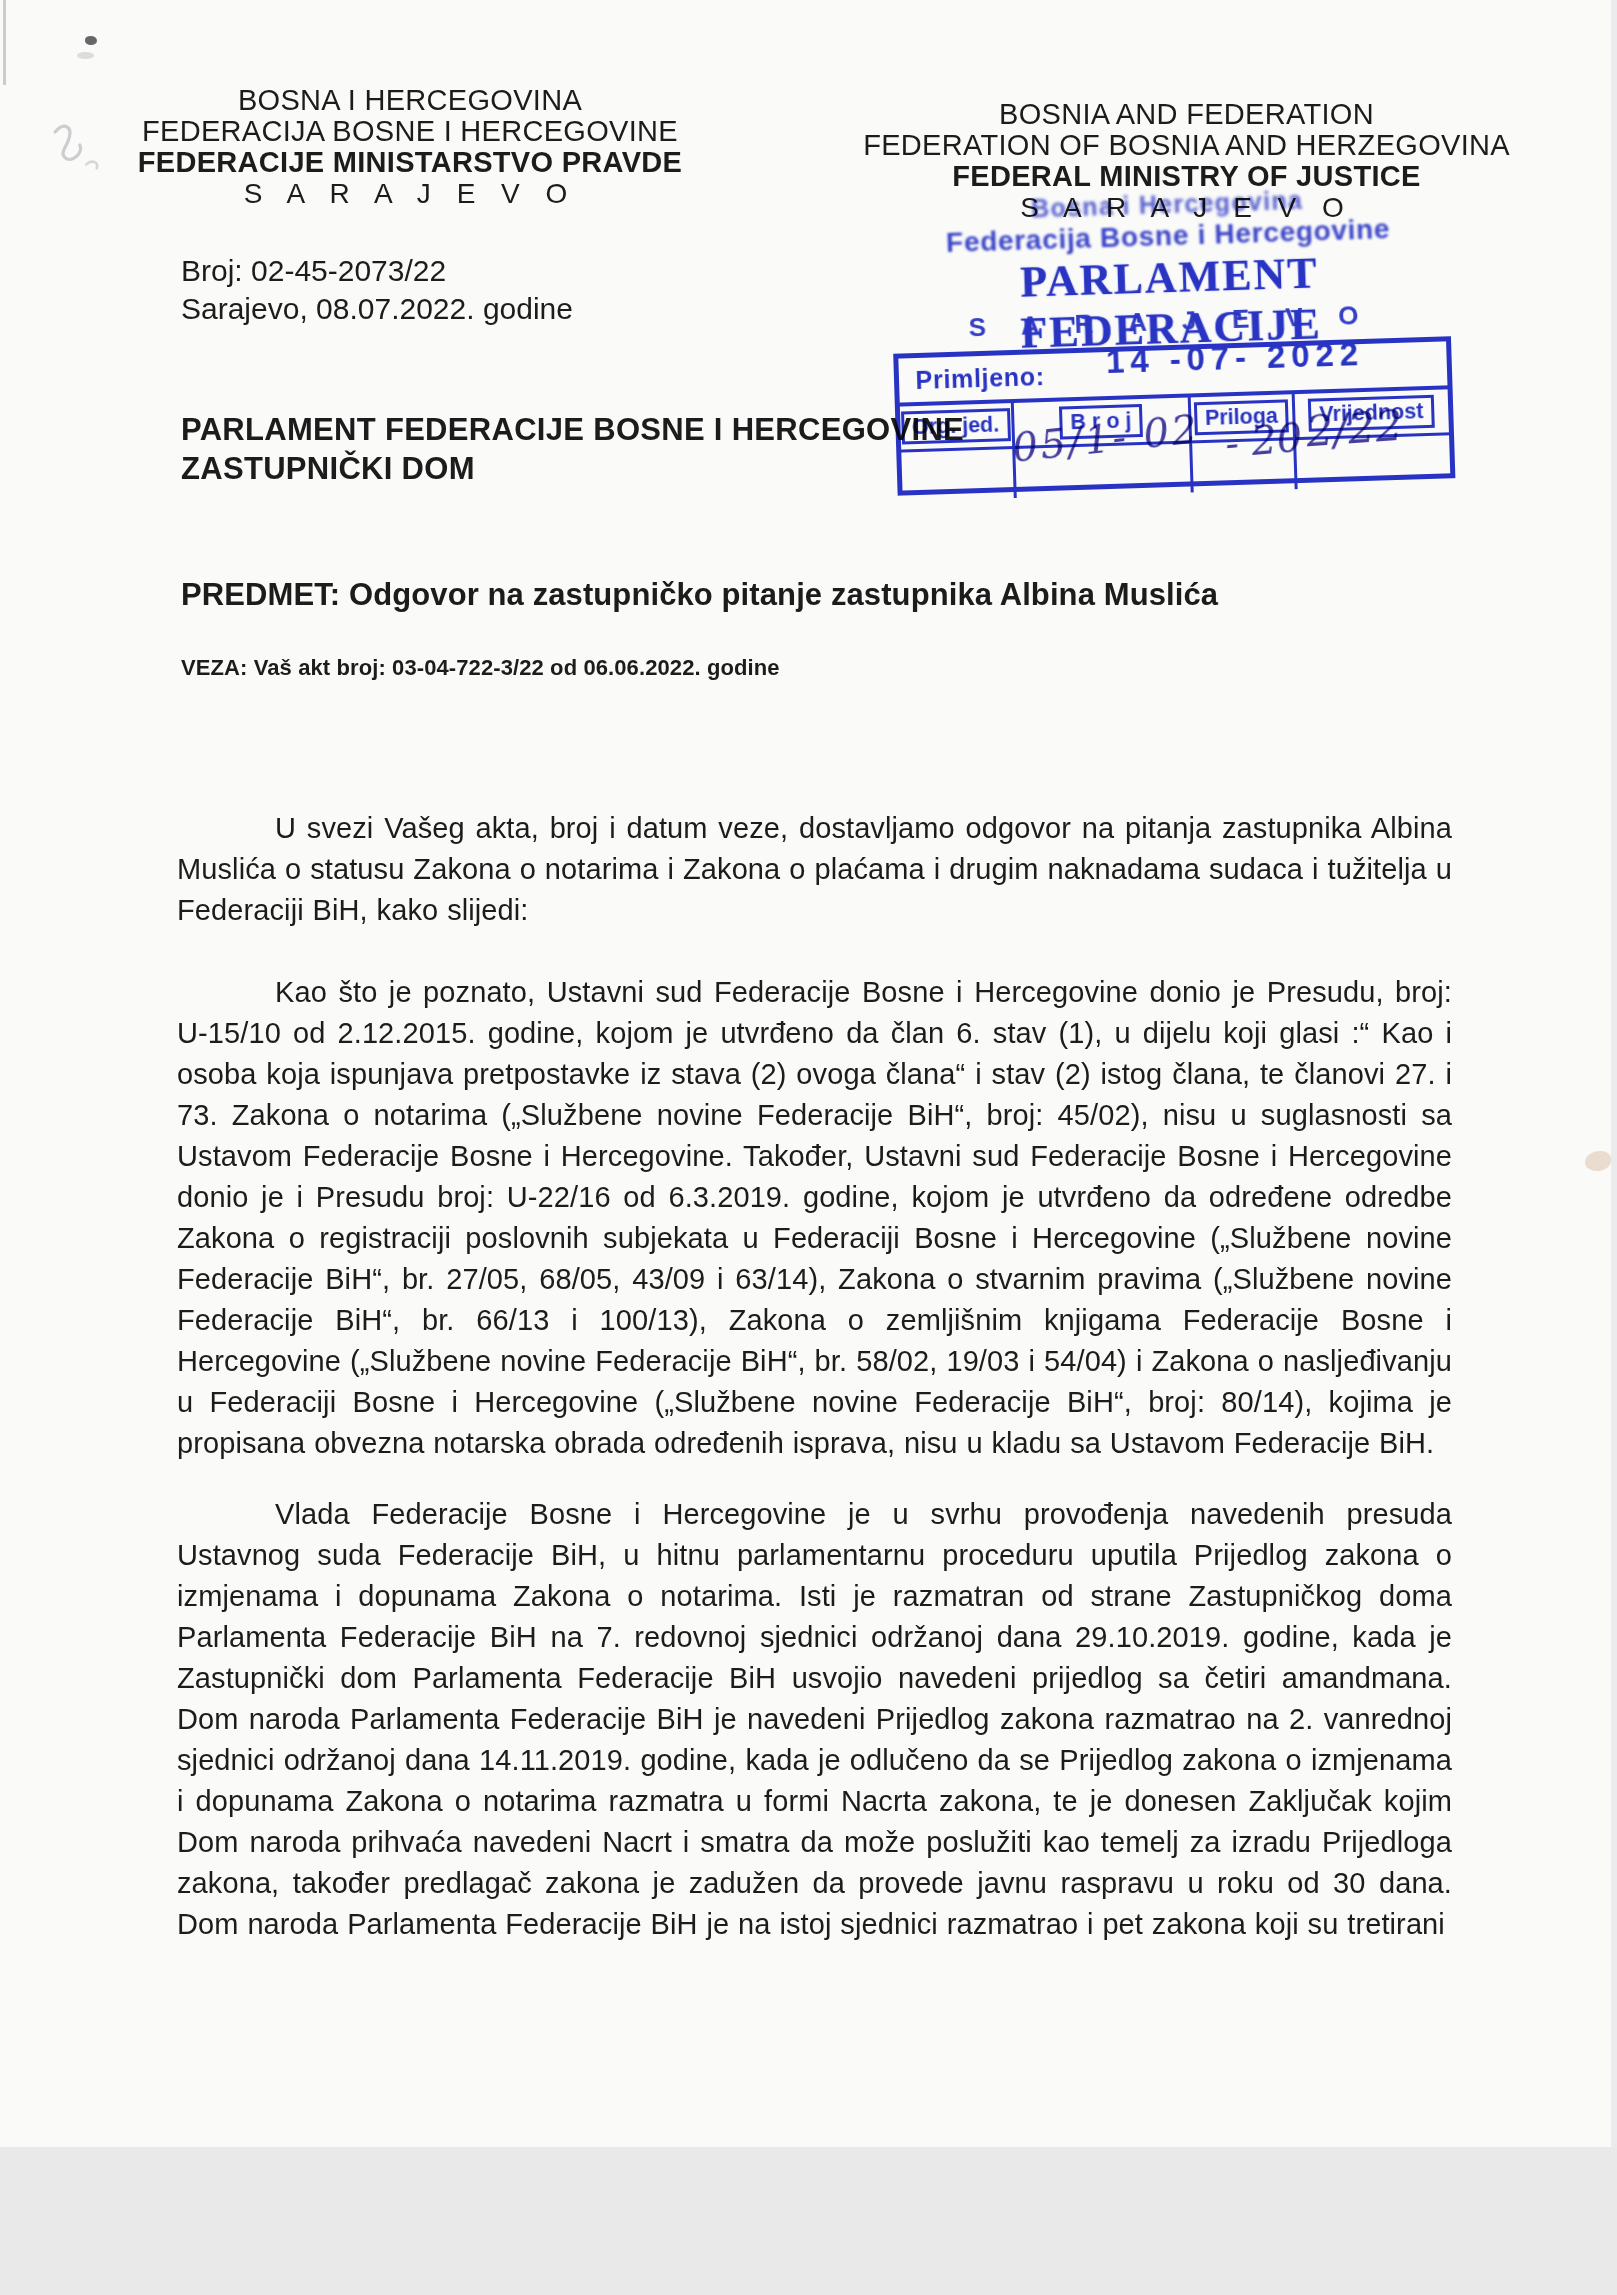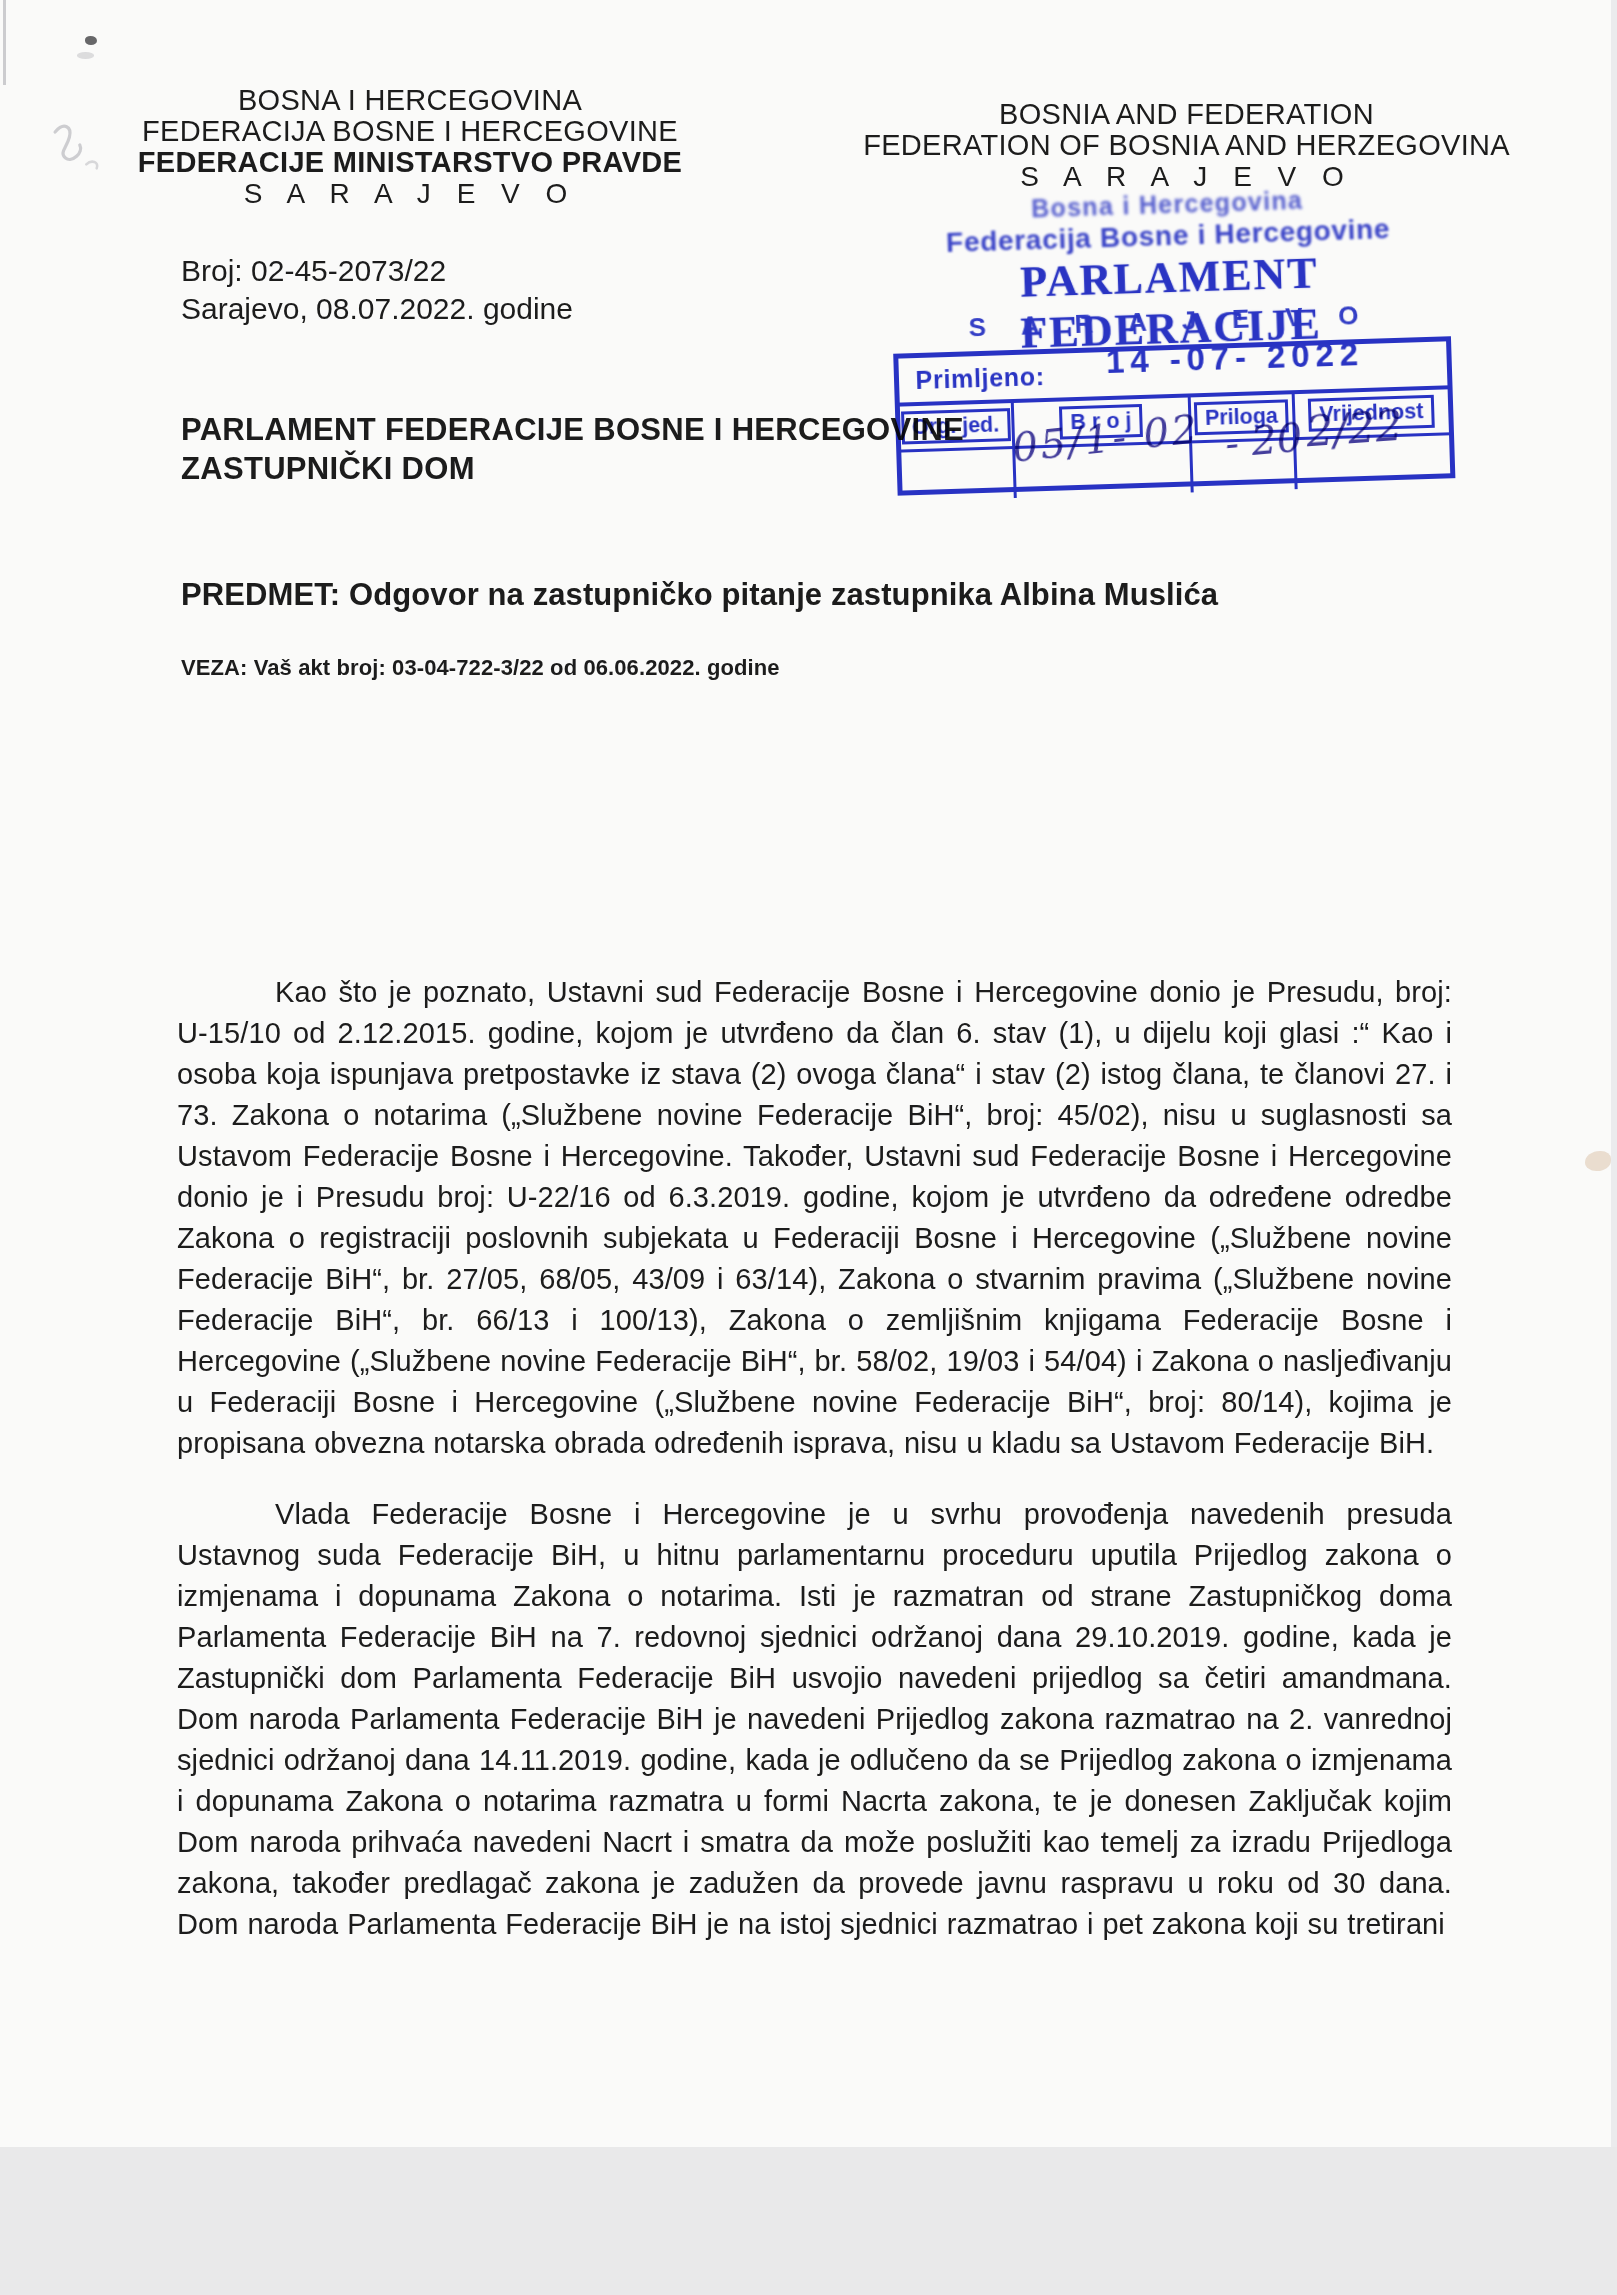--- a/index.html
+++ b/index.html
@@ -90,36 +90,38 @@
   <div class="hdr hdr-left">
     <div>BOSNA I HERCEGOVINA</div>
     <div>FEDERACIJA BOSNE I HERCEGOVINE</div>
     <div class="b">FEDERACIJE MINISTARSTVO PRAVDE</div>
     <div class="spaced">S A R A J E V O</div>
   </div>
 
   <div class="hdr hdr-right">
     <div>BOSNIA AND FEDERATION</div>
     <div>FEDERATION OF BOSNIA AND HERZEGOVINA</div>
+    <div class="b">FEDERAL MINISTRY OF JUSTICE</div>
     <div class="spaced">S A R A J E V O</div>
   </div>
 
   <div class="refblock">
     <div>Broj: 02-45-2073/22</div>
     <div>Sarajevo, 08.07.2022. godine</div>
   </div>
 
   <div class="addressee">
     <div>PARLAMENT FEDERACIJE BOSNE I HERCEGOVINE</div>
     <div>ZASTUPNIČKI DOM</div>
   </div>
 
   <div class="subject">PREDMET: Odgovor na zastupničko pitanje zastupnika Albina Muslića</div>
   <div class="reference">VEZA: Vaš akt broj: 03-04-722-3/22 od 06.06.2022. godine</div>
 
+  <div class="bodytext p1">U svezi Vašeg akta, broj i datum veze, dostavljamo odgovor na pitanja zastupnika Albina Muslića o statusu Zakona o notarima i Zakona o plaćama i drugim naknadama sudaca i tužitelja u Federaciji BiH, kako slijedi:</div>
   <div class="bodytext p2">Kao što je poznato, Ustavni sud Federacije Bosne i Hercegovine donio je Presudu, broj: U-15/10 od  2.12.2015. godine, kojom je utvrđeno da član 6. stav  (1), u dijelu koji glasi :“ Kao i osoba koja ispunjava pretpostavke iz stava (2) ovoga člana“ i stav (2) istog člana, te članovi 27. i 73. Zakona o notarima („Službene novine Federacije BiH“, broj: 45/02), nisu u suglasnosti sa Ustavom Federacije Bosne i Hercegovine. Također, Ustavni sud Federacije Bosne i Hercegovine donio je i Presudu broj: U-22/16 od 6.3.2019. godine, kojom je utvrđeno da određene odredbe Zakona o registraciji poslovnih subjekata u Federaciji Bosne i Hercegovine („Službene novine Federacije BiH“, br. 27/05, 68/05, 43/09 i 63/14), Zakona o stvarnim pravima („Službene novine Federacije BiH“, br. 66/13 i 100/13), Zakona o zemljišnim knjigama Federacije Bosne i Hercegovine („Službene novine Federacije BiH“, br.  58/02, 19/03 i 54/04) i Zakona o nasljeđivanju u Federaciji Bosne i Hercegovine („Službene novine Federacije BiH“, broj: 80/14), kojima je propisana obvezna notarska obrada određenih isprava, nisu u kladu sa Ustavom Federacije BiH.</div>
   <div class="bodytext p3">Vlada Federacije Bosne i Hercegovine je u svrhu provođenja navedenih presuda Ustavnog suda Federacije BiH, u hitnu parlamentarnu proceduru uputila Prijedlog zakona o izmjenama i dopunama Zakona o notarima. Isti je razmatran od strane Zastupničkog doma Parlamenta Federacije BiH na 7. redovnoj sjednici održanoj dana 29.10.2019. godine, kada je Zastupnički dom Parlamenta Federacije BiH usvojio navedeni prijedlog sa četiri amandmana. Dom naroda Parlamenta Federacije BiH je navedeni Prijedlog zakona razmatrao na 2. vanrednoj sjednici održanoj dana 14.11.2019. godine, kada je odlučeno da se Prijedlog zakona o izmjenama i dopunama Zakona o notarima razmatra u formi Nacrta zakona, te je donesen Zaključak kojim Dom naroda prihvaća navedeni Nacrt i smatra da može poslužiti kao  temelj za izradu Prijedloga zakona, također predlagač zakona je zadužen da provede javnu raspravu u roku od 30 dana. Dom naroda Parlamenta Federacije BiH je na istoj sjednici razmatrao i pet zakona koji su tretirani</div>
 
   <div class="stamp">
     <div class="s1">Bosna i Hercegovina</div>
     <div class="s2">Federacija Bosne i Hercegovine</div>
     <div class="s3">PARLAMENT FEDERACIJE</div>
     <div class="s4">S A R A J E V O</div>
 
     <div class="stable">

